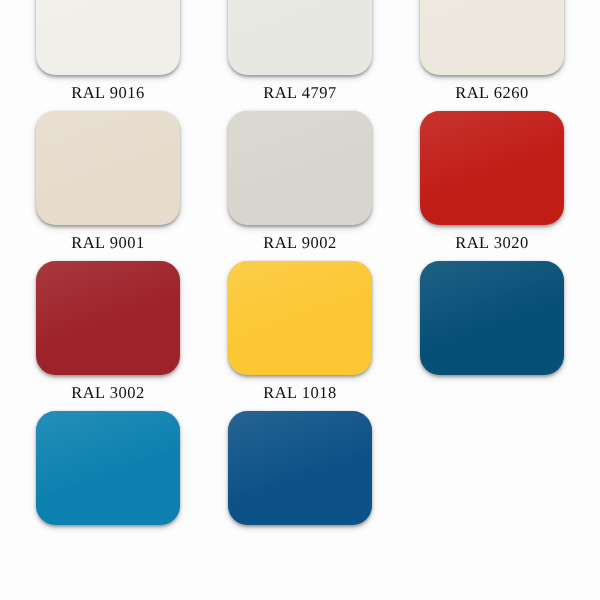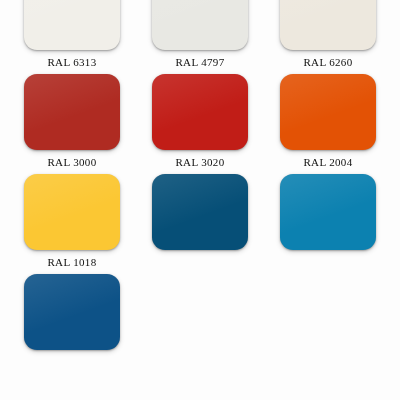--- a/index.html
+++ b/index.html
@@ -65,41 +65,45 @@
     white-space: nowrap;
     text-align: center;
   }
 </style>
 </head>
 <body style="background: rgb(253, 253, 253);">
 
 <div class="palette-grid">
     <div class="swatch-cell">
       <div class="swatch-chip" style="background: rgb(241, 239, 233);"></div>
-      <div class="swatch-label">RAL 6313</div>
+      <div class="swatch-label">RAL 9016</div>
     </div>
     <div class="swatch-cell">
       <div class="swatch-chip" style="background: rgb(232, 232, 227);"></div>
       <div class="swatch-label">RAL 4797</div>
     </div>
     <div class="swatch-cell">
       <div class="swatch-chip" style="background: rgb(237, 232, 222);"></div>
       <div class="swatch-label">RAL 6260</div>
     </div>
     <div class="swatch-cell">
-      <div class="swatch-chip" style="background: rgb(175, 43, 34);"></div>
-      <div class="swatch-label">RAL 3000</div>
+      <div class="swatch-chip" style="background: rgb(231, 220, 204);"></div>
+      <div class="swatch-label">RAL 9001</div>
+    </div>
+    <div class="swatch-cell">
+      <div class="swatch-chip" style="background: rgb(215, 213, 205);"></div>
+      <div class="swatch-label">RAL 9002</div>
     </div>
     <div class="swatch-cell">
       <div class="swatch-chip" style="background: rgb(193, 29, 23);"></div>
       <div class="swatch-label">RAL 3020</div>
     </div>
     <div class="swatch-cell">
-      <div class="swatch-chip" style="background: rgb(227, 82, 5);"></div>
-      <div class="swatch-label">RAL 2004</div>
+      <div class="swatch-chip" style="background: rgb(158, 34, 41);"></div>
+      <div class="swatch-label">RAL 3002</div>
     </div>
     <div class="swatch-cell">
       <div class="swatch-chip" style="background: rgb(251, 199, 51);"></div>
       <div class="swatch-label">RAL 1018</div>
     </div>
     <div class="swatch-cell">
       <div class="swatch-chip" style="background: rgb(6, 79, 119);"></div>
       <div class="swatch-label"></div>
     </div>
     <div class="swatch-cell">

